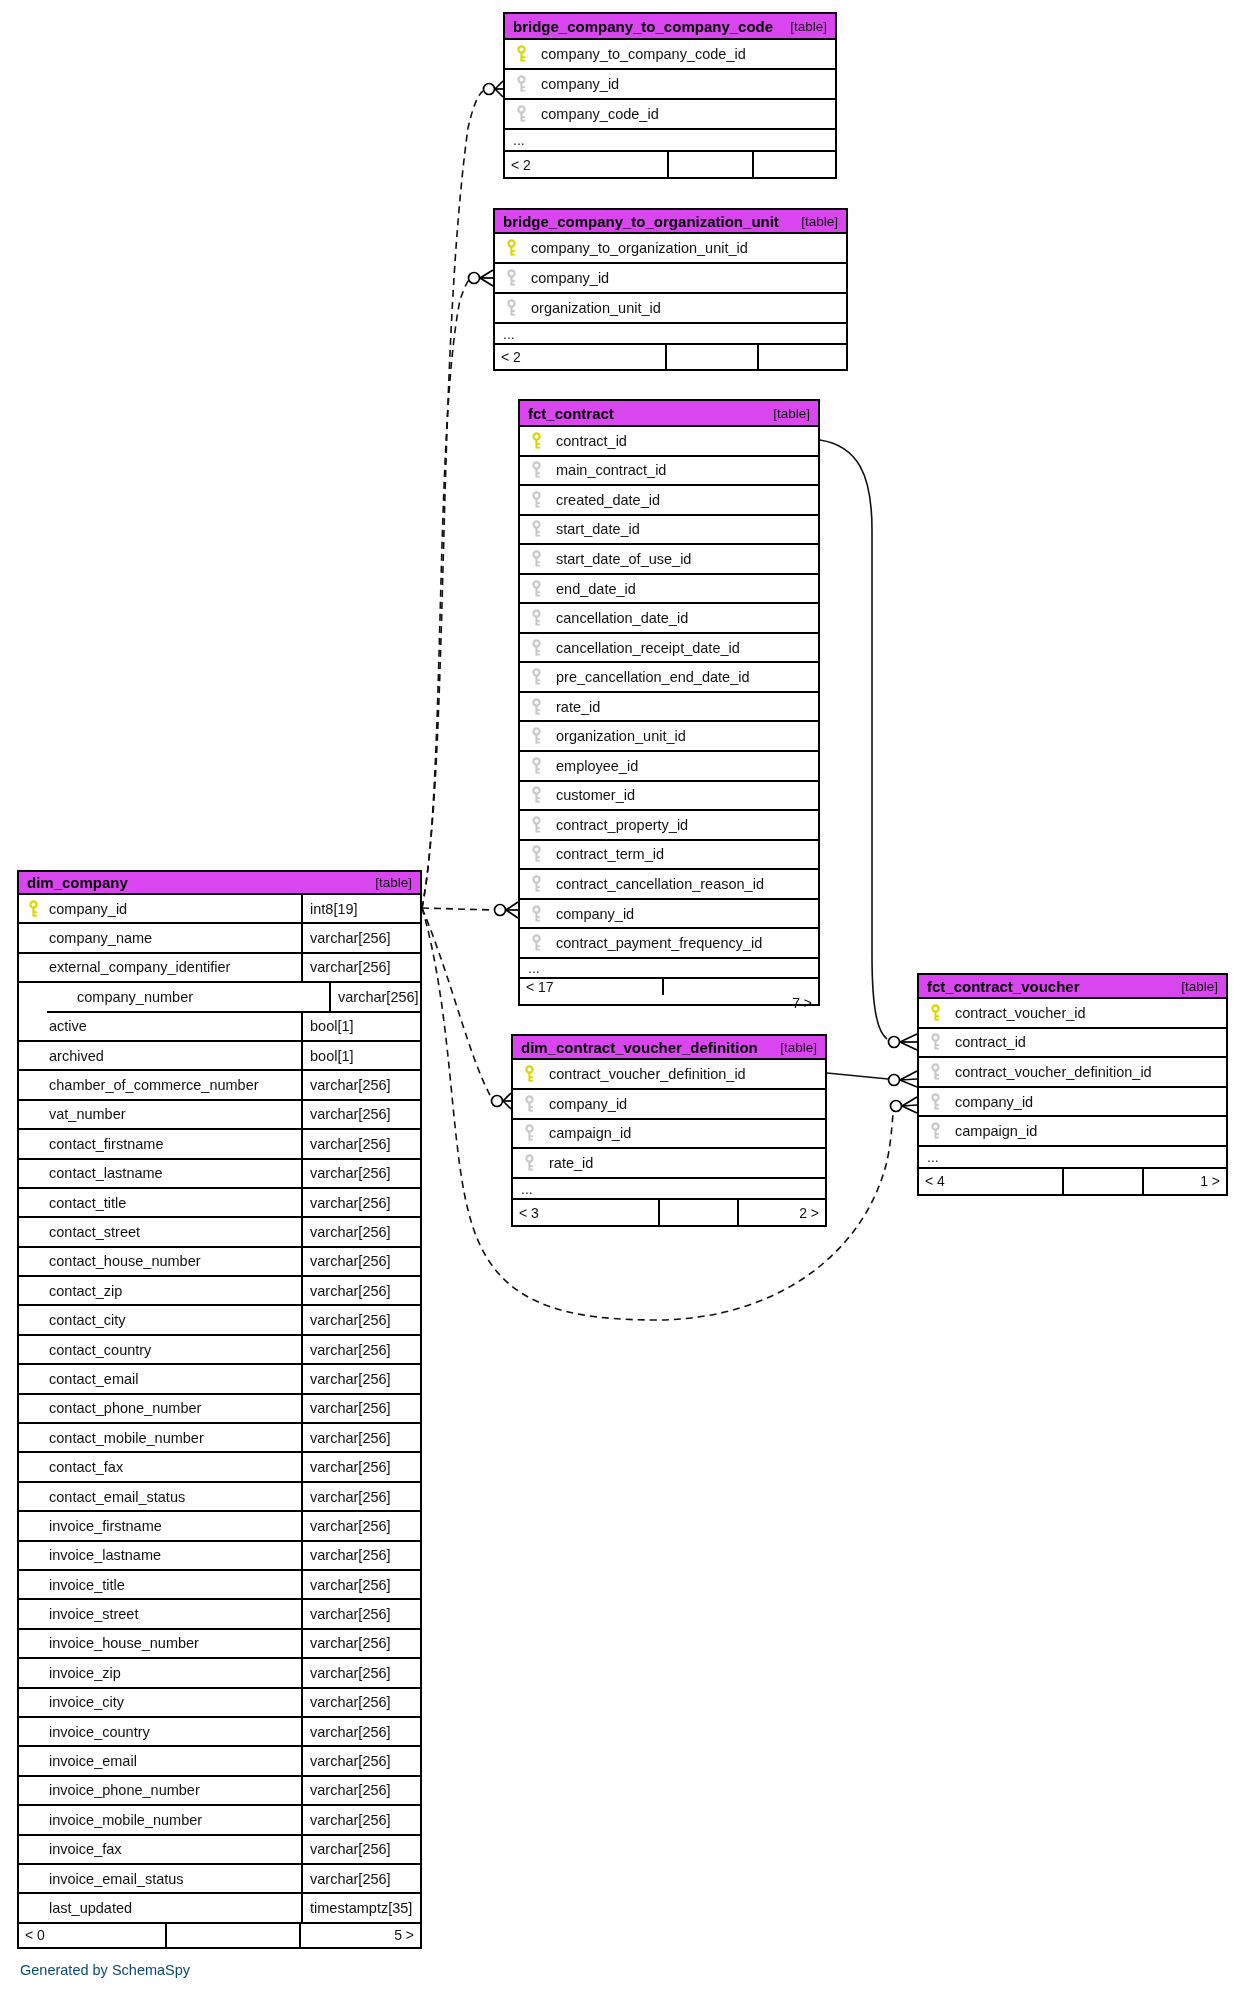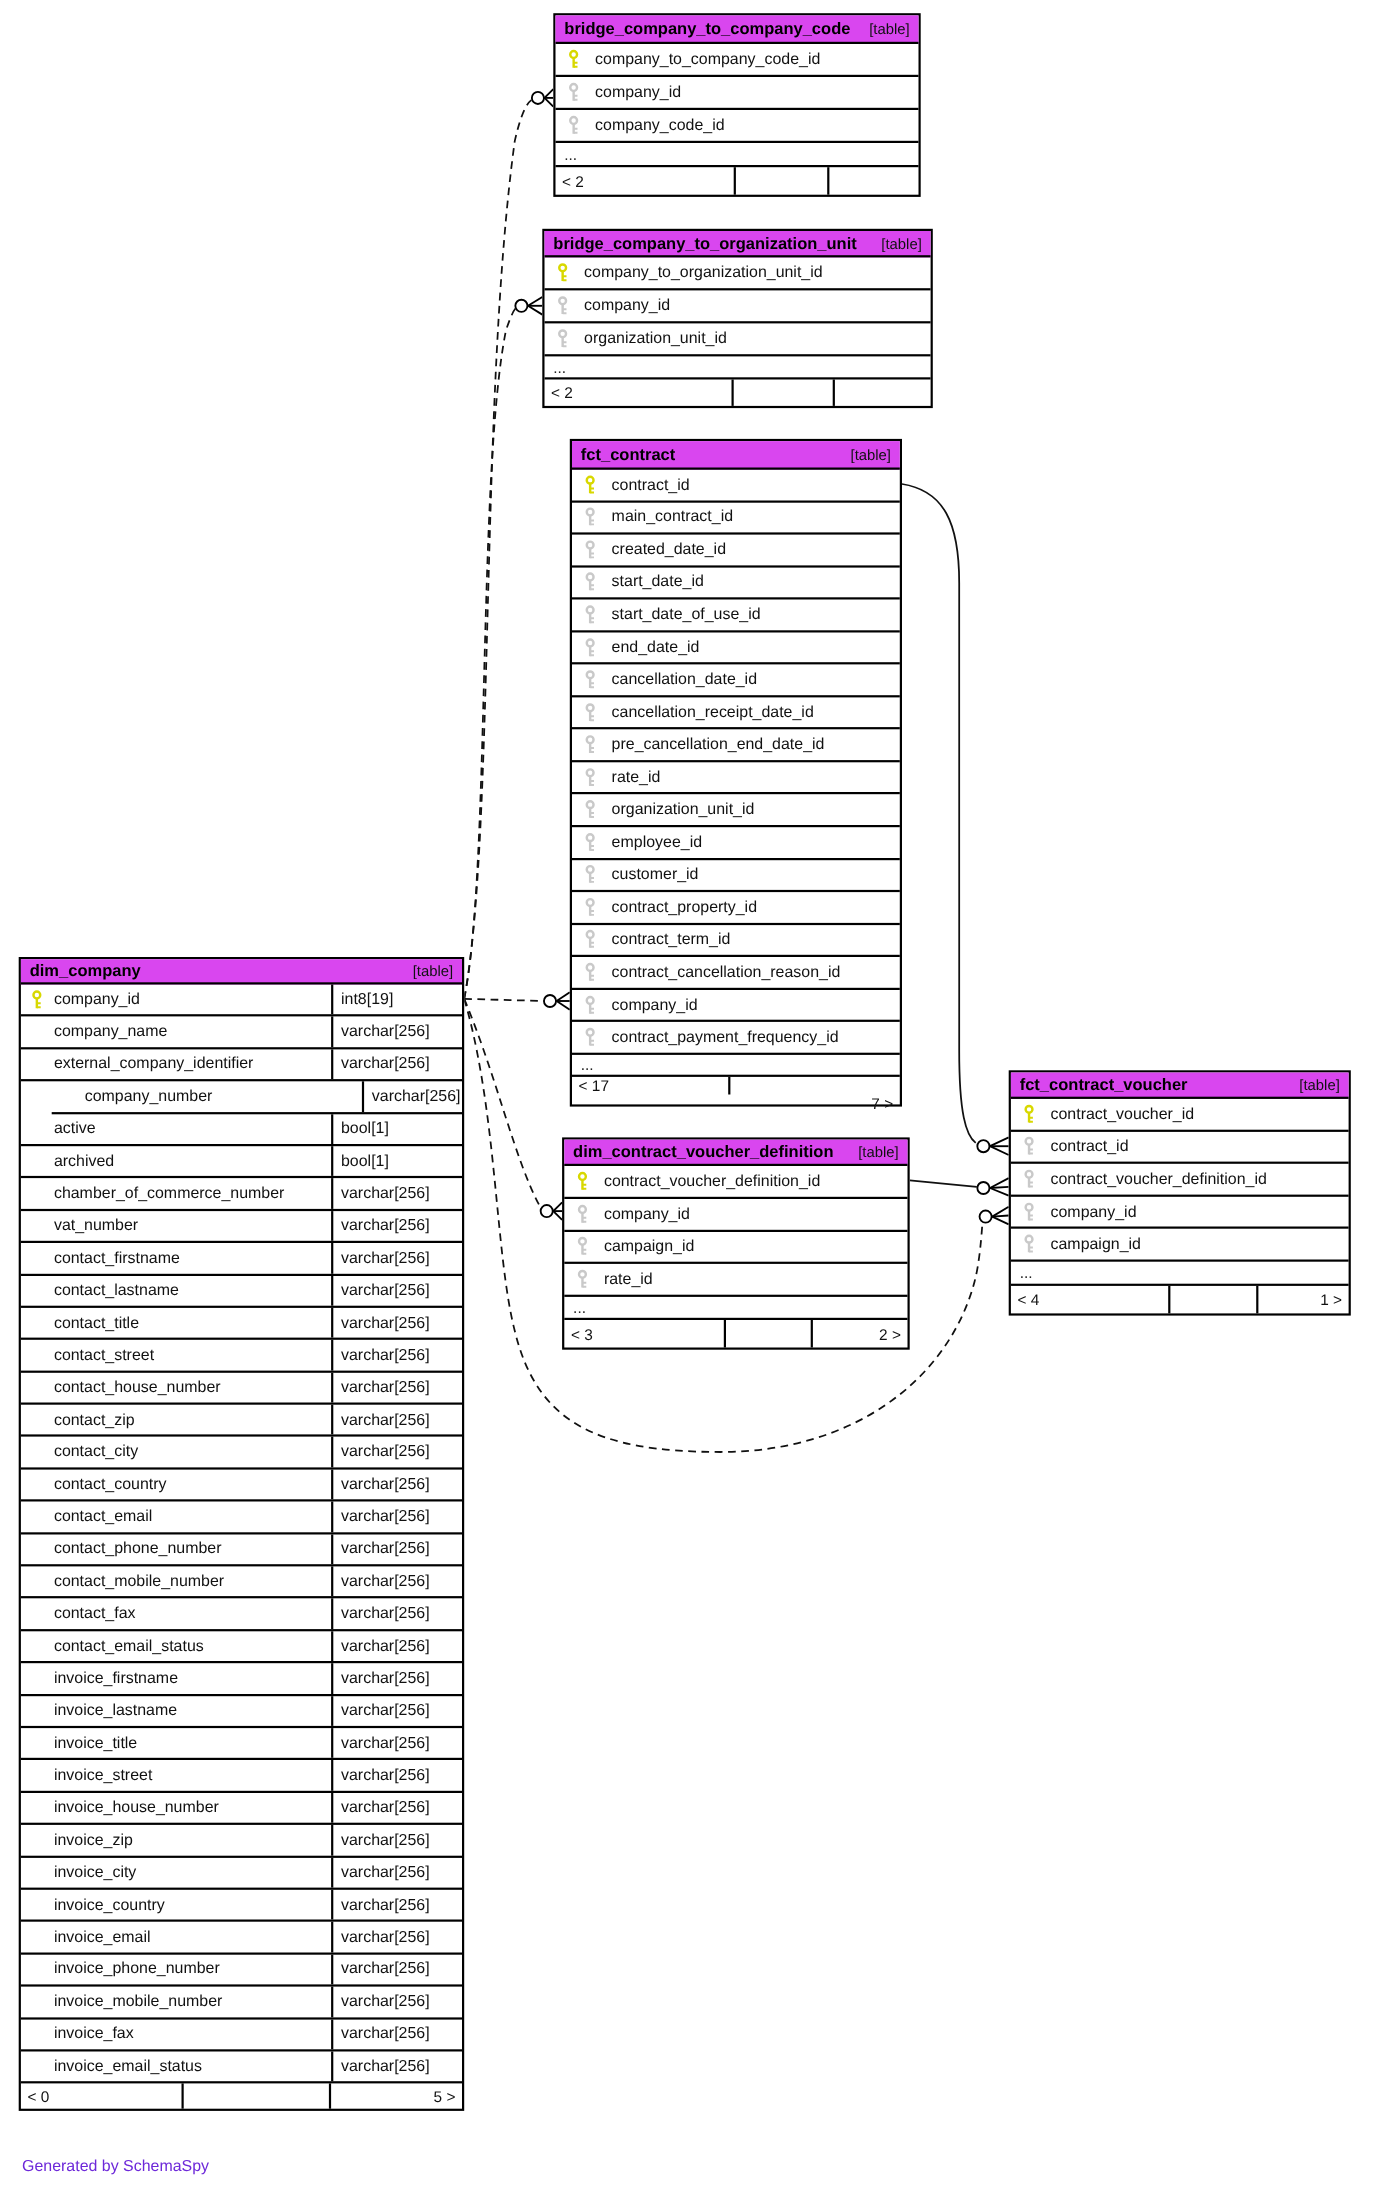--- a/index.html
+++ b/index.html
@@ -17,21 +17,21 @@
   .t-row .col-name{position:absolute;top:50%;transform:translateY(-50%);}
   .key-ic{position:absolute;top:50%;transform:translateY(-50%);display:block;}
   .col-type{position:absolute;top:0;bottom:0;border-left:2px solid #000;box-sizing:border-box;
             padding-left:7px;display:flex;align-items:center;font-size:14.5px;color:#111;}
   .t-ell{border-bottom:2px solid #000;box-sizing:border-box;font-size:14px;color:#222;
          padding-left:8px;display:flex;align-items:center;}
   .t-footer{display:flex;box-sizing:border-box;}
   .f-cell{box-sizing:border-box;border-right:2px solid #000;padding:0 6px;font-size:14px;color:#111;
           display:flex;align-items:center;}
   .f-cell.last{border-right:none;flex:1;justify-content:flex-end;}
-  #credit{position:absolute;left:20px;top:1962px;font-size:14.5px;color:#6d28d9;z-index:2;}
+  #credit{position:absolute;left:20px;top:1962px;font-size:14.5px;color:#0c4a6e;z-index:2;}
 </style>
 </head>
 <body>
 
 <div id="canvas">
   <svg id="edges" viewBox="0 0 1249 2004" xmlns="http://www.w3.org/2000/svg">
       <g>
         <path d="M422,908 C450,760 436,360 468,128 C474,102 479,94 483,91" fill="none" stroke="#111" stroke-width="1.6" stroke-dasharray="7 5"></path>
         <circle cx="489" cy="89" r="5.5" fill="#fff" stroke="#000" stroke-width="1.7"></circle>
         <line x1="495" y1="89" x2="503" y2="81" stroke="#000" stroke-width="1.7"></line>
@@ -474,20 +474,24 @@
           <div class="col-type" style="left: 282px; right: 0px;">varchar[256]</div>
         </div>
         <div class="t-row" style="height: 29.4px;">
           <span class="col-name" style="left: 30px;">invoice_fax</span>
           <div class="col-type" style="left: 282px; right: 0px;">varchar[256]</div>
         </div>
         <div class="t-row" style="height: 29.4px;">
           <span class="col-name" style="left: 30px;">invoice_email_status</span>
           <div class="col-type" style="left: 282px; right: 0px;">varchar[256]</div>
         </div>
+        <div class="t-row" style="height: 29.4px;">
+          <span class="col-name" style="left: 30px;">last_updated</span>
+          <div class="col-type" style="left: 282px; right: 0px;">timestamptz[35]</div>
+        </div>
         <div class="t-footer" style="height: 23px;">
           <div class="f-cell" style="width: 148px;">&lt; 0</div>
           <div class="f-cell" style="width: 134px;"></div>
           <div class="f-cell last">5 &gt;</div>
         </div>
       </div>
       <div class="table-card" style="left: 511px; top: 1034px; width: 316px;">
         <div class="t-header" style="height: 24px;">
           <span class="t-title">dim_contract_voucher_definition</span>
           <span class="t-badge">[table]</span>

